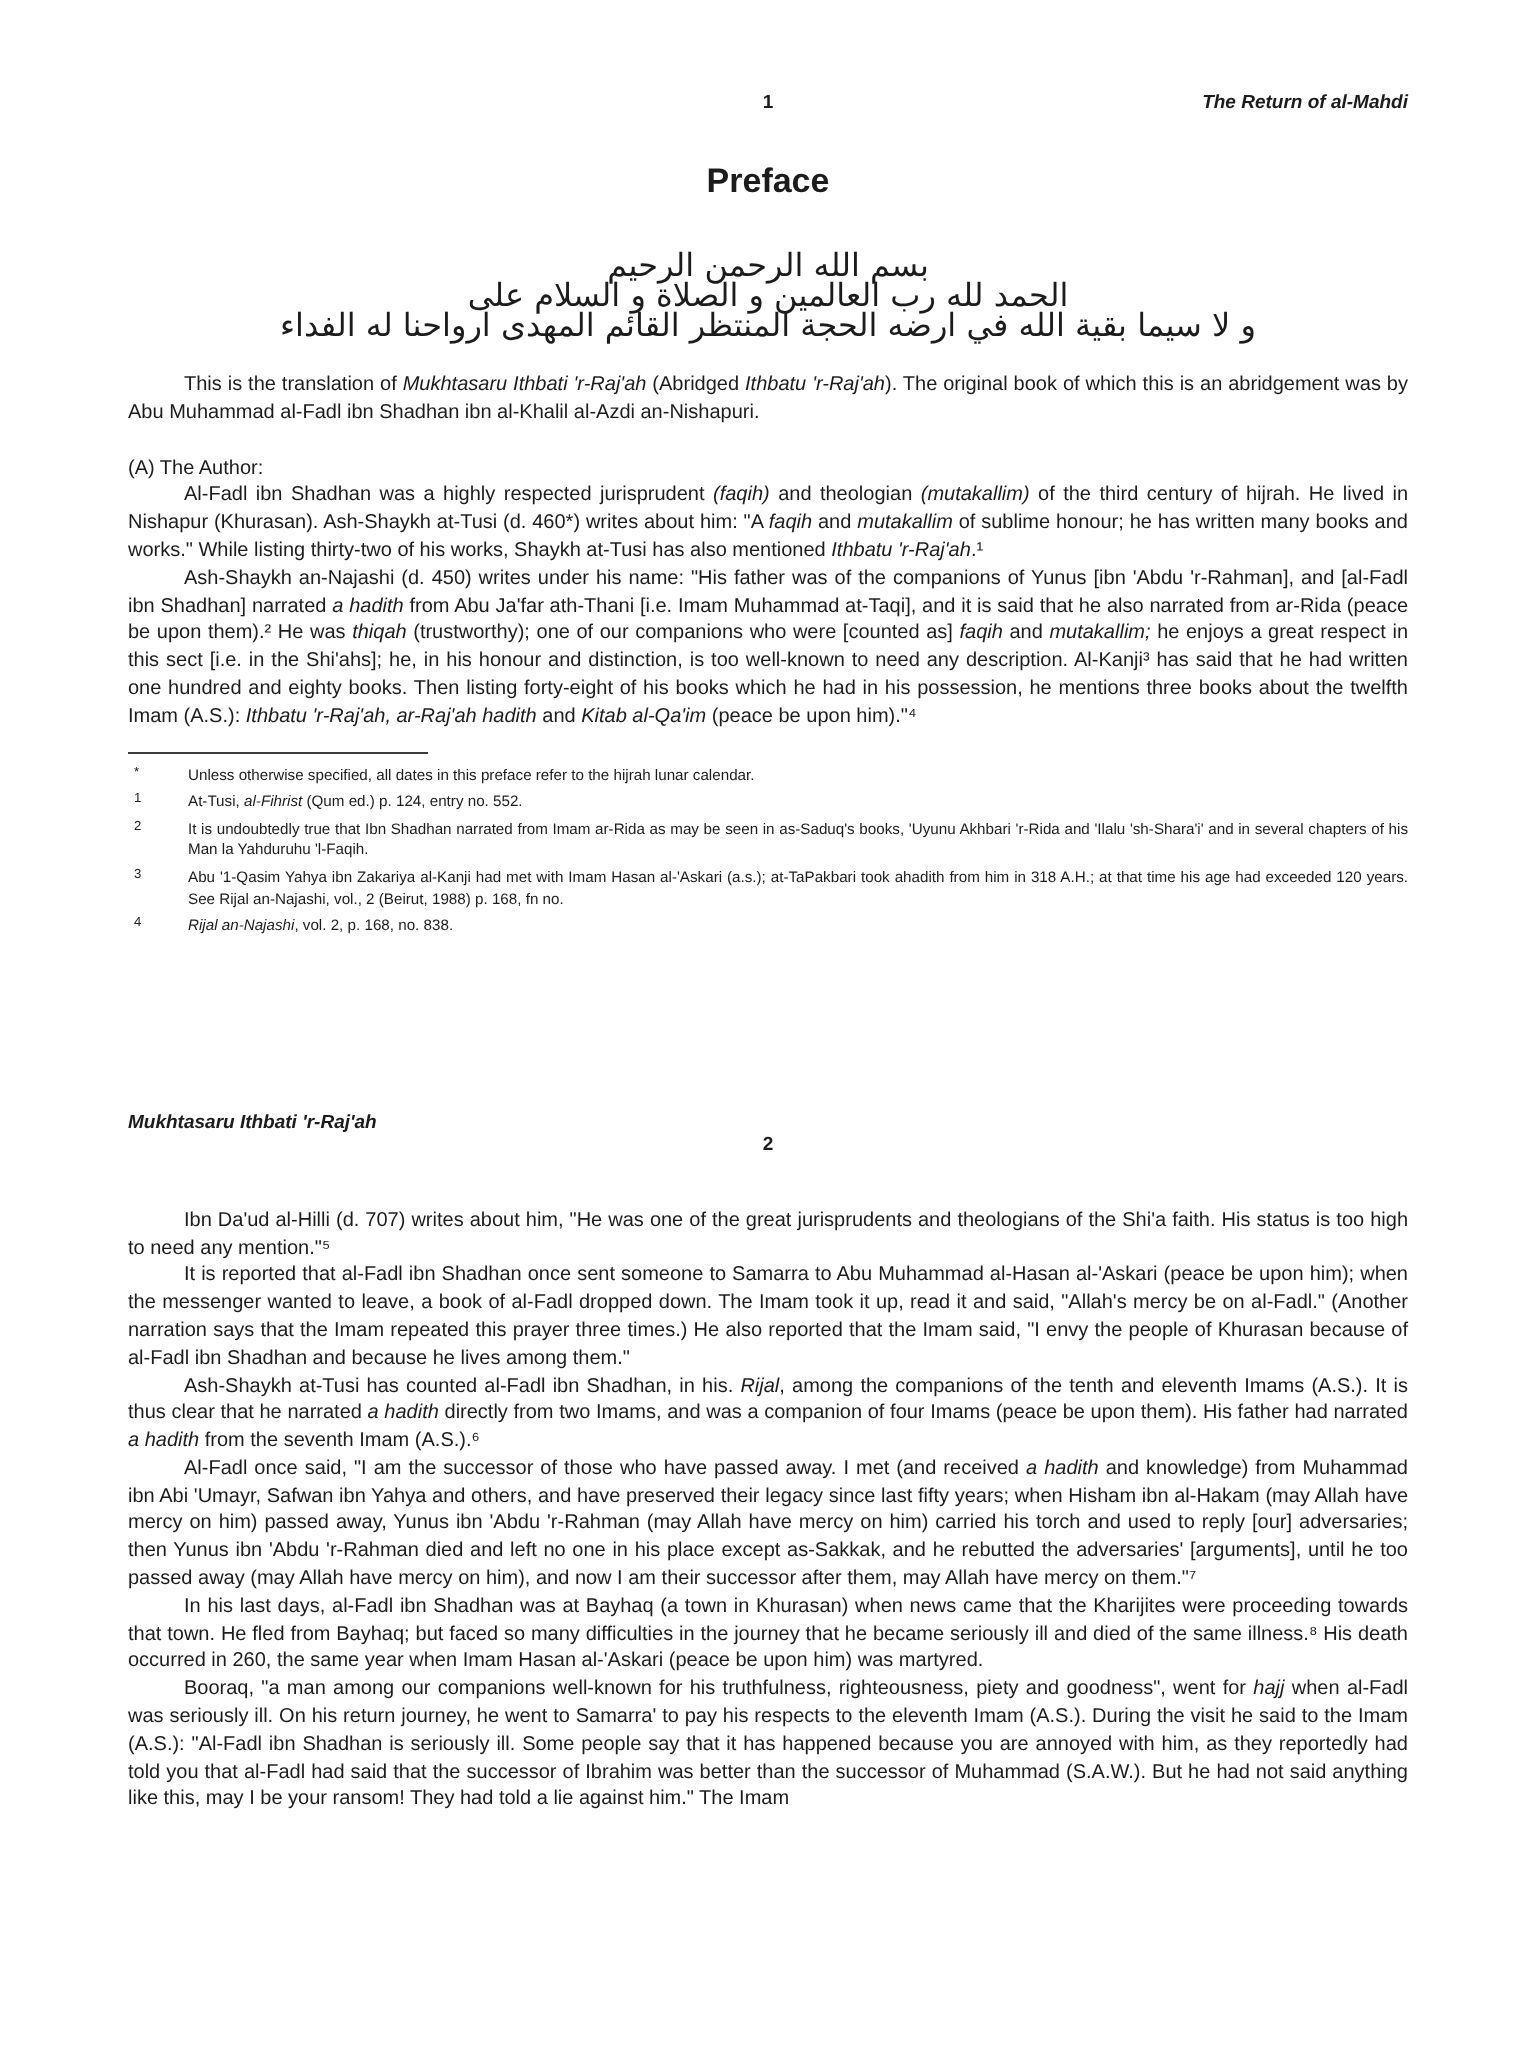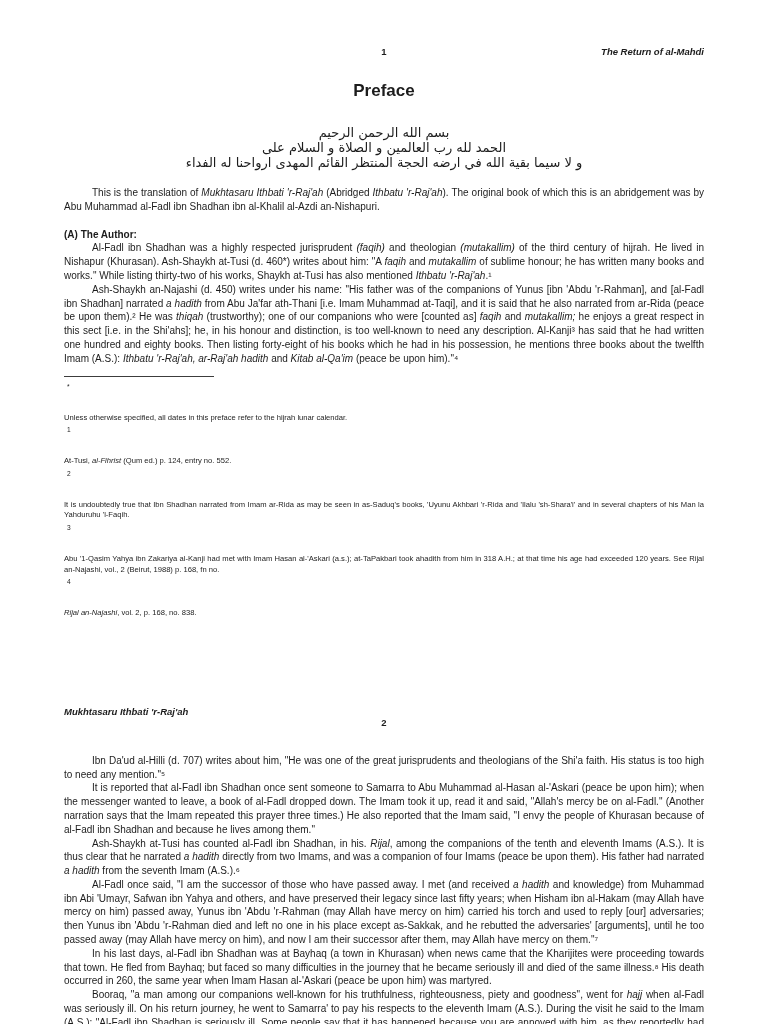--- a/index.html
+++ b/index.html
@@ -31,46 +31,46 @@
     margin-top: 22px;
     text-align: center;
     font-weight: 700;
     font-size: 17px;
   }
 
   .arabic {
     margin-top: 24px;
     direction: rtl;
     text-align: center;
-    font-size: 13px;
+    font-size: 16px;
     line-height: 15px;
     font-family: "DejaVu Sans", sans-serif;
   }
 
   .body-text {
     margin-top: 16px;
     font-size: 10px;
     line-height: 13.8px;
     text-align: justify;
   }
   .para { text-indent: 28px; }
-  .section-heading { font-weight: 700; margin-top: 14px; }
+  .section-heading { font-weight: 400; margin-top: 14px; }
   i { font-style: italic; }
 
   .footnotes {
     margin-top: 10px;
     font-size: 7.6px;
     line-height: 10.6px;
   }
   .fn-rule {
     width: 150px;
     border-top: 1px solid #3c3c3c;
     margin-bottom: 6px;
   }
-  .footnote { display: flex; margin-bottom: 3px; flex-direction: column; }
+  .footnote { display: flex; margin-bottom: 3px; }
   .fn-marker {
     flex: 0 0 30px;
     width: 30px;
     padding-left: 3px;
     font-size: 6.6px;
     position: relative;
     top: -1px;
   }
   .fn-text { flex: 1; text-align: justify; }
 

